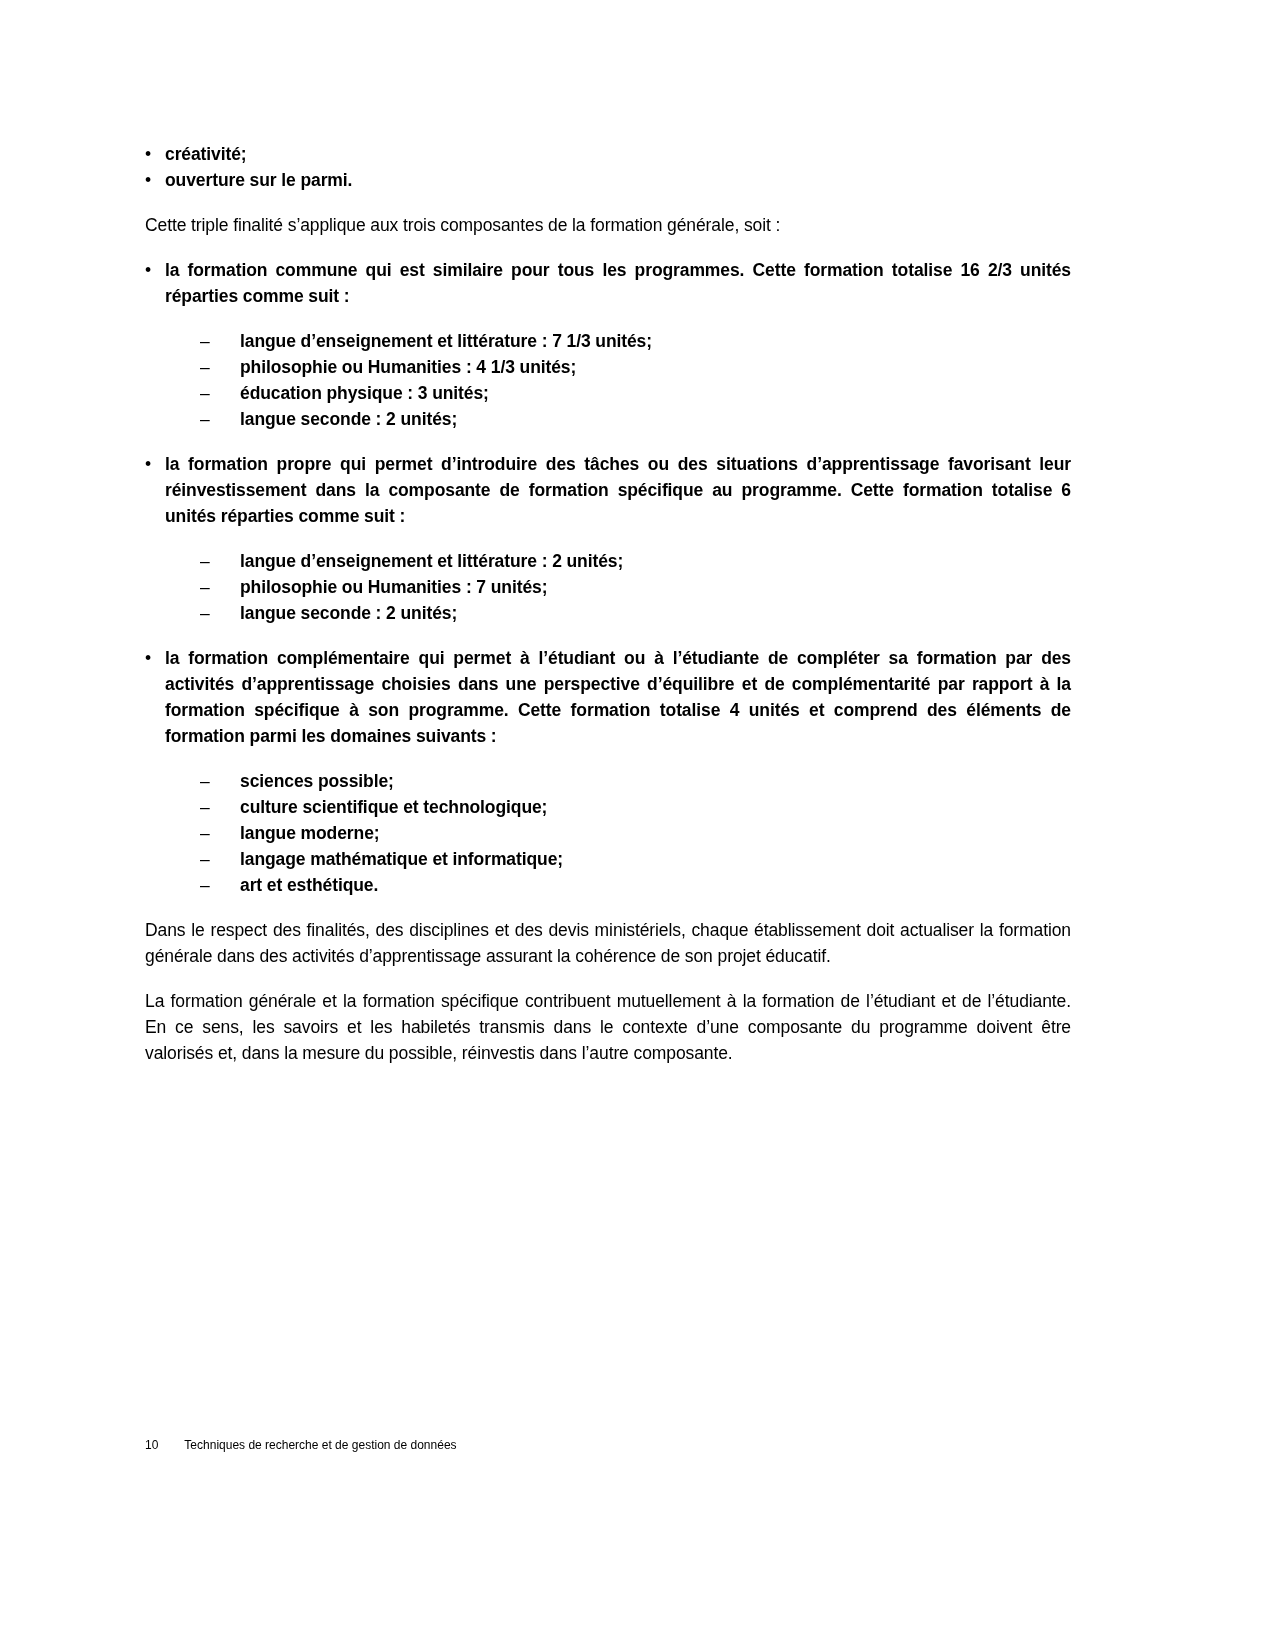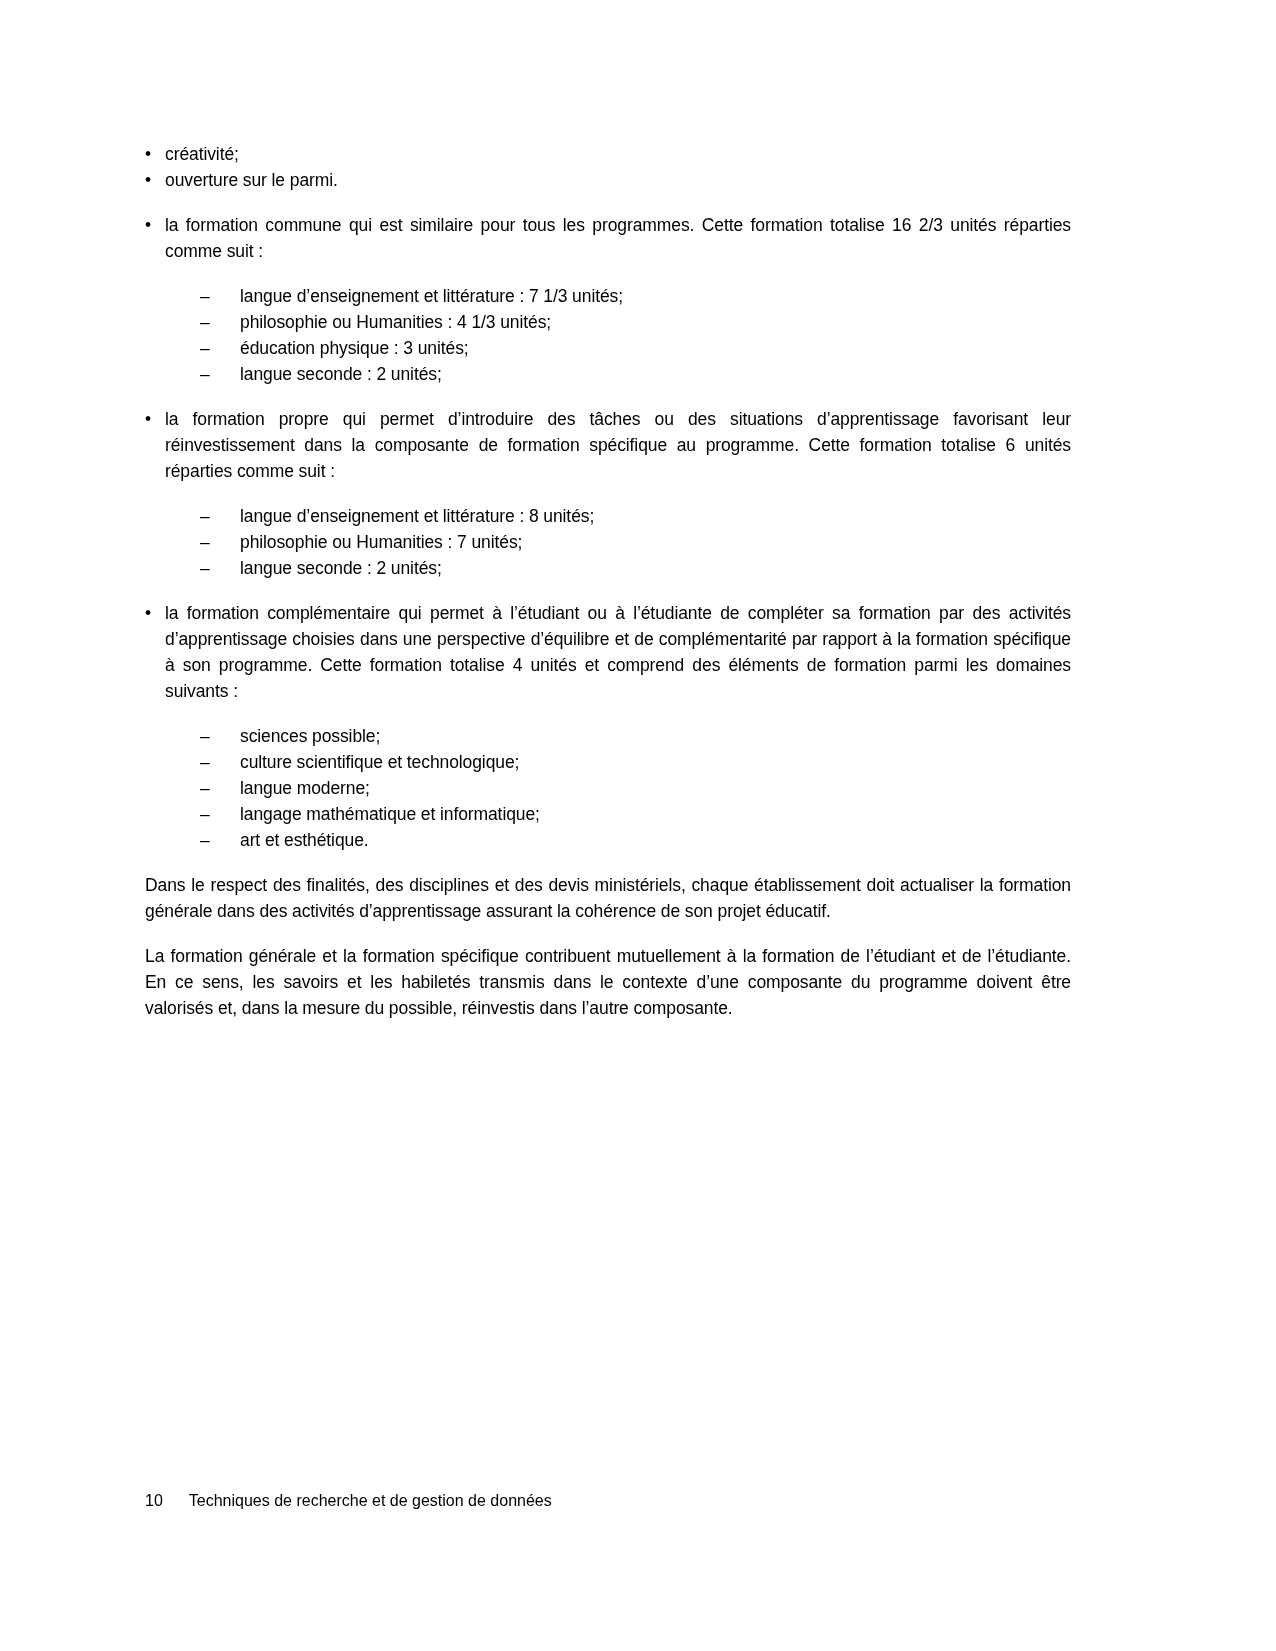--- a/index.html
+++ b/index.html
@@ -23,29 +23,29 @@
     width: 926px;
     font-size: 17.5px;
     line-height: 26px;
     letter-spacing: -0.1px;
   }
   .block { margin-bottom: 19px; }
   .li { display: flex; align-items: flex-start; }
   .marker { flex: 0 0 auto; }
   .marker.bullet { width: 20px; }
   .marker.dash { width: 40px; }
-  .txt { flex: 1 1 auto; }
+  .txt { flex: 1 1 auto; font-weight: bold; }
   .just { text-align: justify; }
   p.para { text-align: justify; }
   .sublist { margin-left: 55px; }
   .footer {
     position: absolute;
     left: 145px;
-    top: 1494px;
-    font-size: 16px;
+    top: 1438px;
+    font-size: 12px;
     line-height: 14px;
     display: flex;
     align-items: baseline;
     gap: 26px;
   }
 </style>
 </head>
 <body>
 
 <div class="page">
@@ -55,20 +55,21 @@
       <div class="li">
         <span class="marker bullet">•</span>
         <div class="txt">créativité;</div>
       </div>
       <div class="li">
         <span class="marker bullet">•</span>
         <div class="txt">ouverture sur le parmi.</div>
       </div>
     </div>
 
+    <p class="block para">Cette triple finalité s’applique aux trois composantes de la formation générale, soit :</p>
 
     <div class="block li">
       <span class="marker bullet">•</span>
       <div class="txt just">la formation commune qui est similaire pour tous les programmes. Cette formation totalise 16 2/3 unités réparties comme suit :</div>
     </div>
     <div class="block sublist">
       <div class="li">
         <span class="marker dash">–</span>
         <div class="txt">langue d’enseignement et littérature : 7 1/3 unités;</div>
       </div>
@@ -86,21 +87,21 @@
       </div>
     </div>
 
     <div class="block li">
       <span class="marker bullet">•</span>
       <div class="txt just">la formation propre qui permet d’introduire des tâches ou des situations d’apprentissage favorisant leur réinvestissement dans la composante de formation spécifique au programme. Cette formation totalise 6 unités réparties comme suit :</div>
     </div>
     <div class="block sublist">
       <div class="li">
         <span class="marker dash">–</span>
-        <div class="txt">langue d’enseignement et littérature : 8 unités;</div>
+        <div class="txt">langue d’enseignement et littérature : 2 unités;</div>
       </div>
       <div class="li">
         <span class="marker dash">–</span>
         <div class="txt">philosophie ou Humanities : 7 unités;</div>
       </div>
       <div class="li">
         <span class="marker dash">–</span>
         <div class="txt">langue seconde : 2 unités;</div>
       </div>
     </div>

